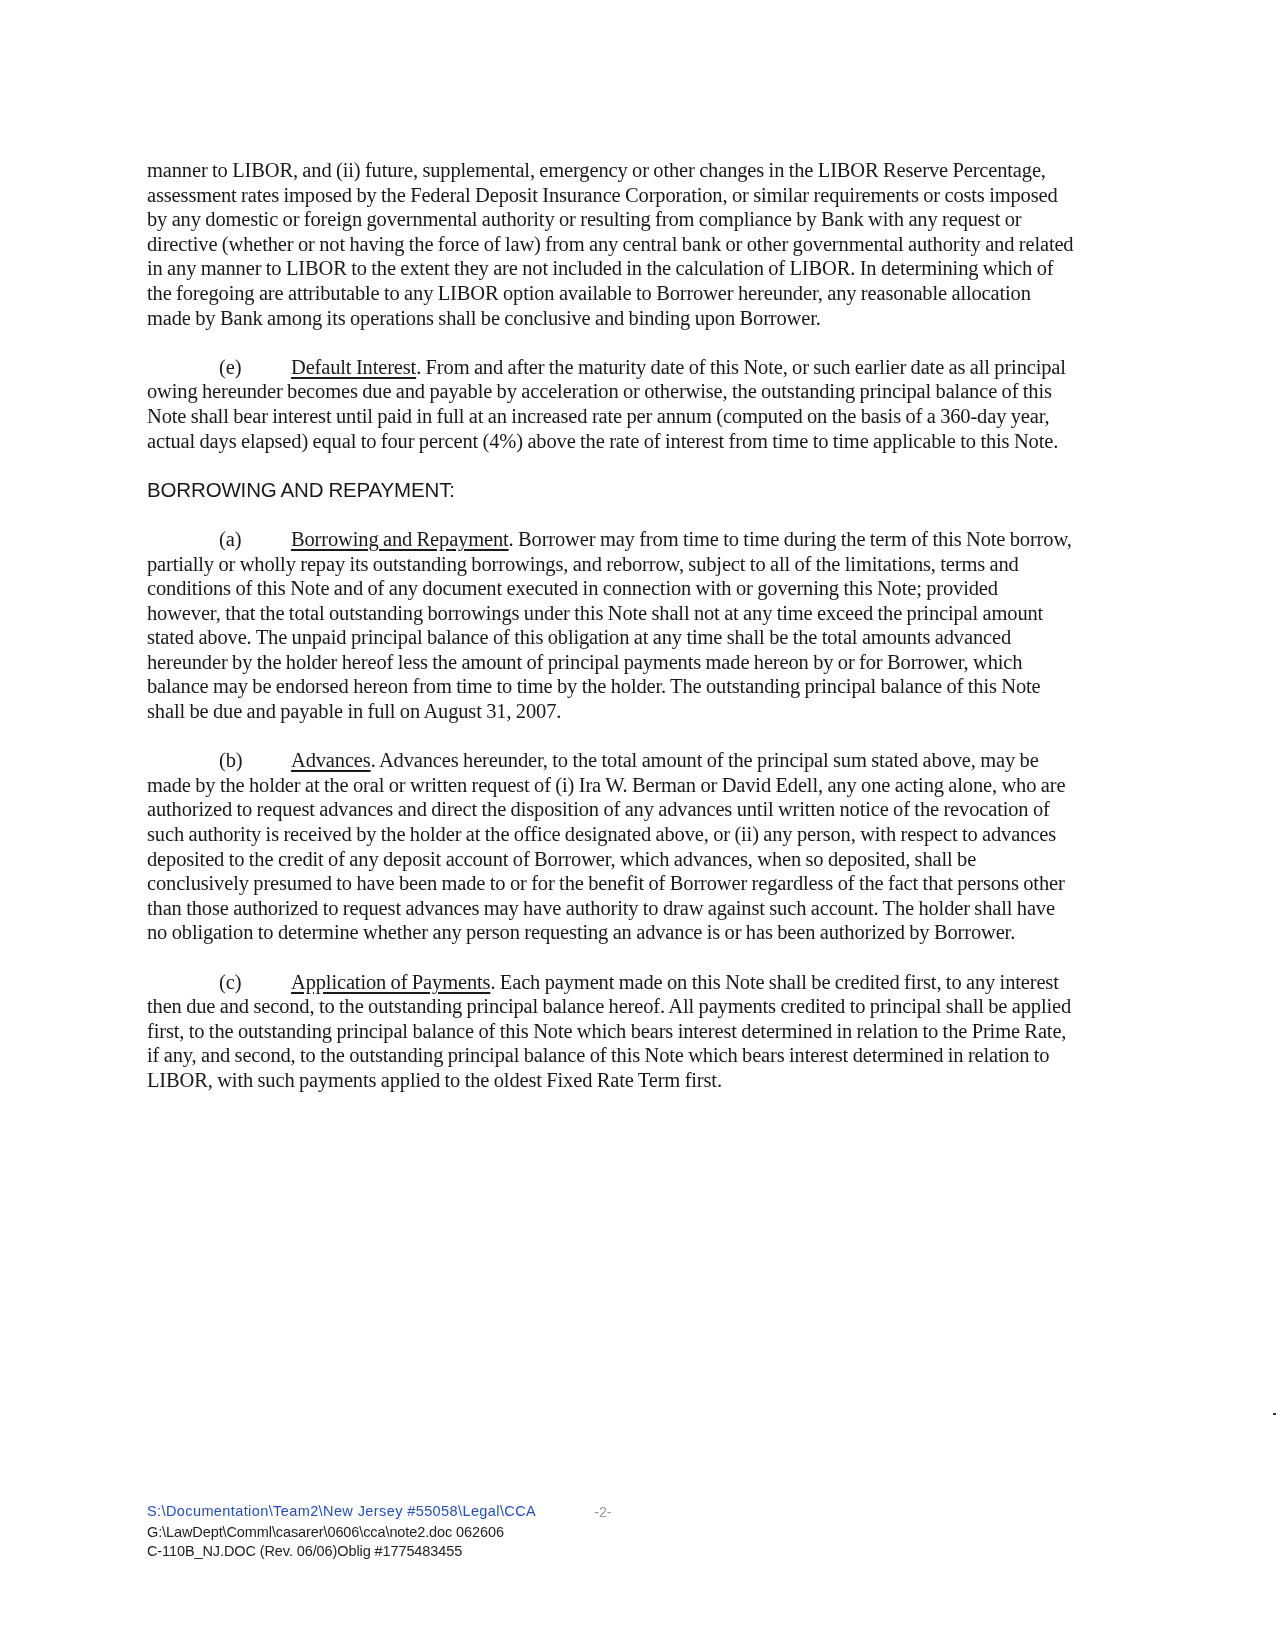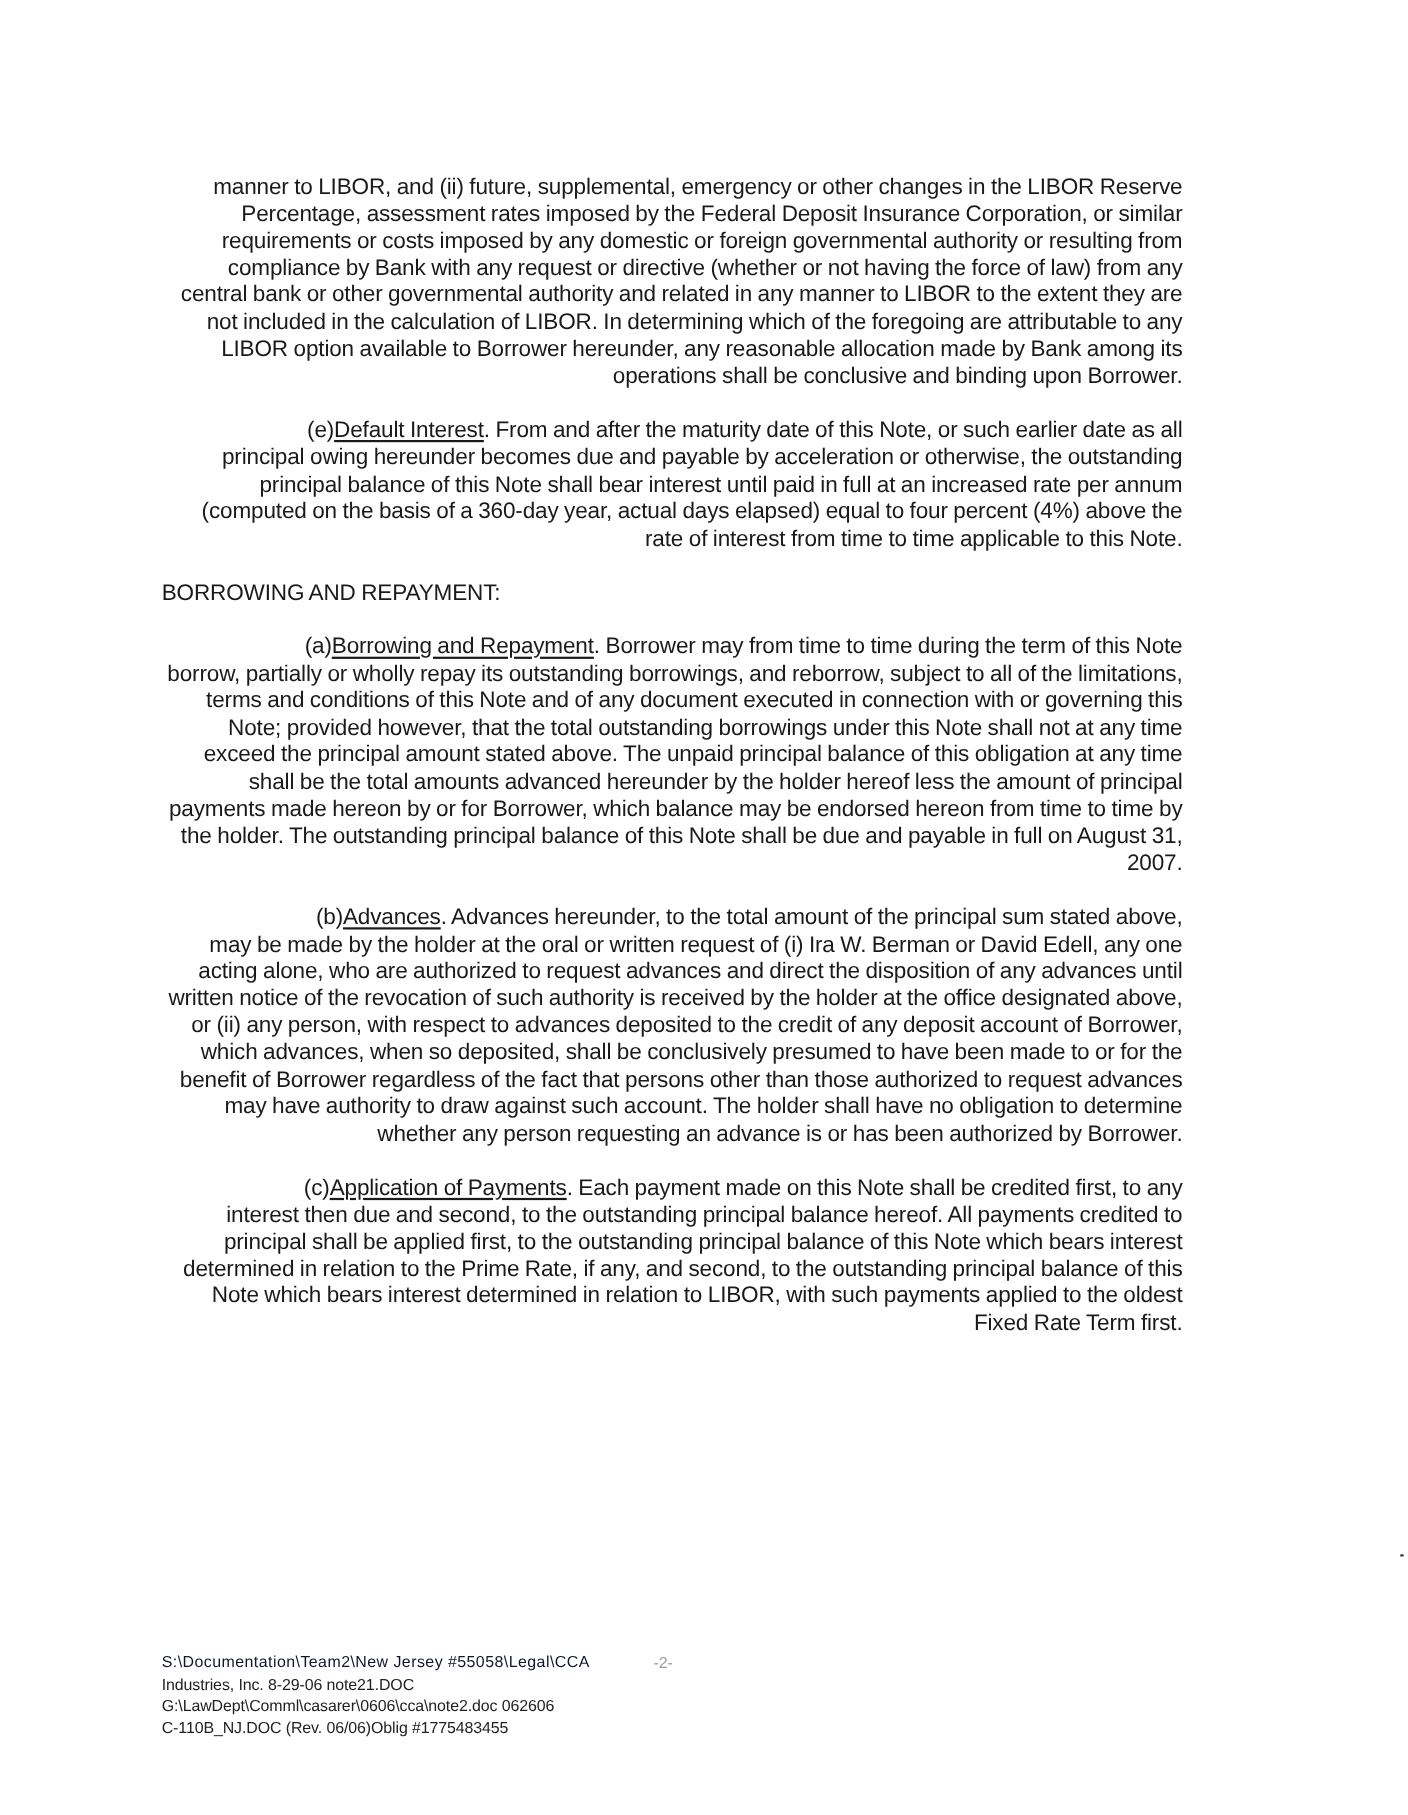--- a/index.html
+++ b/index.html
@@ -27,21 +27,22 @@
       left: 147px;
       top: 158px;
       width: 928px;
       font-size: 20.5px;
       line-height: 24.6px;
       letter-spacing: -0.15px;
       word-spacing: -0.5px;
     }
     .para {
       margin: 0 0 24.6px 0;
-      text-align: right;
+      text-align: left;
+      font-family: Liberation Serif, serif;
     }
     .para .marker {
       display: inline-block;
       margin-left: 72px;
       width: 72px;
     }
     .para .heading-u {
       text-decoration: underline;
       text-underline-offset: 3px;
     }
@@ -51,21 +52,21 @@
     .footer {
       position: absolute;
       left: 147px;
       top: 1503px;
       font-size: 14.5px;
       line-height: 19.5px;
       color: #222;
       letter-spacing: -0.1px;
     }
     .footer .faded {
-      color: #0f172a;
+      color: #1d4ed8;
       letter-spacing: 0.4px;
       position: relative;
       top: -1px;
     }
     .footer .pagenum {
       color: #9a9a9a;
       margin-left: 58px;
     }
     .scan-mark {
       position: absolute;
@@ -95,18 +96,17 @@
     <p class="para"><span class="marker">(b)</span><span class="heading-u">Advances</span><span>.  Advances hereunder, to the total amount of the principal sum stated above, may be made by the holder at the oral or written request of (i) Ira W. Berman or David Edell, any one acting alone, who are authorized to request advances and direct the disposition of any advances until written notice of the revocation of such authority is received by the holder at the office designated above, or (ii) any person, with respect to advances deposited to the credit of any deposit account of Borrower, which advances, when so deposited, shall be conclusively presumed to have been made to or for the benefit of Borrower regardless of the fact that persons other than those authorized to request advances may have authority to draw against such account.  The holder shall have no obligation to determine whether any person requesting an advance is or has been authorized by Borrower.</span></p>
 
     <p class="para"><span class="marker">(c)</span><span class="heading-u">Application of Payments</span><span>.  Each payment made on this Note shall be credited first, to any interest then due and second, to the outstanding principal balance hereof.  All payments credited to principal shall be applied first, to the outstanding principal balance of this Note which bears interest determined in relation to the Prime Rate, if any, and second, to the outstanding principal balance of this Note which bears interest determined in relation to LIBOR, with such payments applied to the oldest Fixed Rate Term first.</span></p>
 
   </div>
 
   <div class="scan-mark"></div>
 
   <div class="footer">
     <div><span class="faded">S:\Documentation\Team2\New Jersey #55058\Legal\CCA</span><span class="pagenum">-2-</span></div>
-    <div>Industries, Inc. 8-29-06 note21.DOC</div>
     <div>G:\LawDept\Comml\casarer\0606\cca\note2.doc 062606</div>
     <div>C-110B_NJ.DOC (Rev. 06/06)Oblig #1775483455</div>
   </div>
 
 </div>
 
 </body></html>

